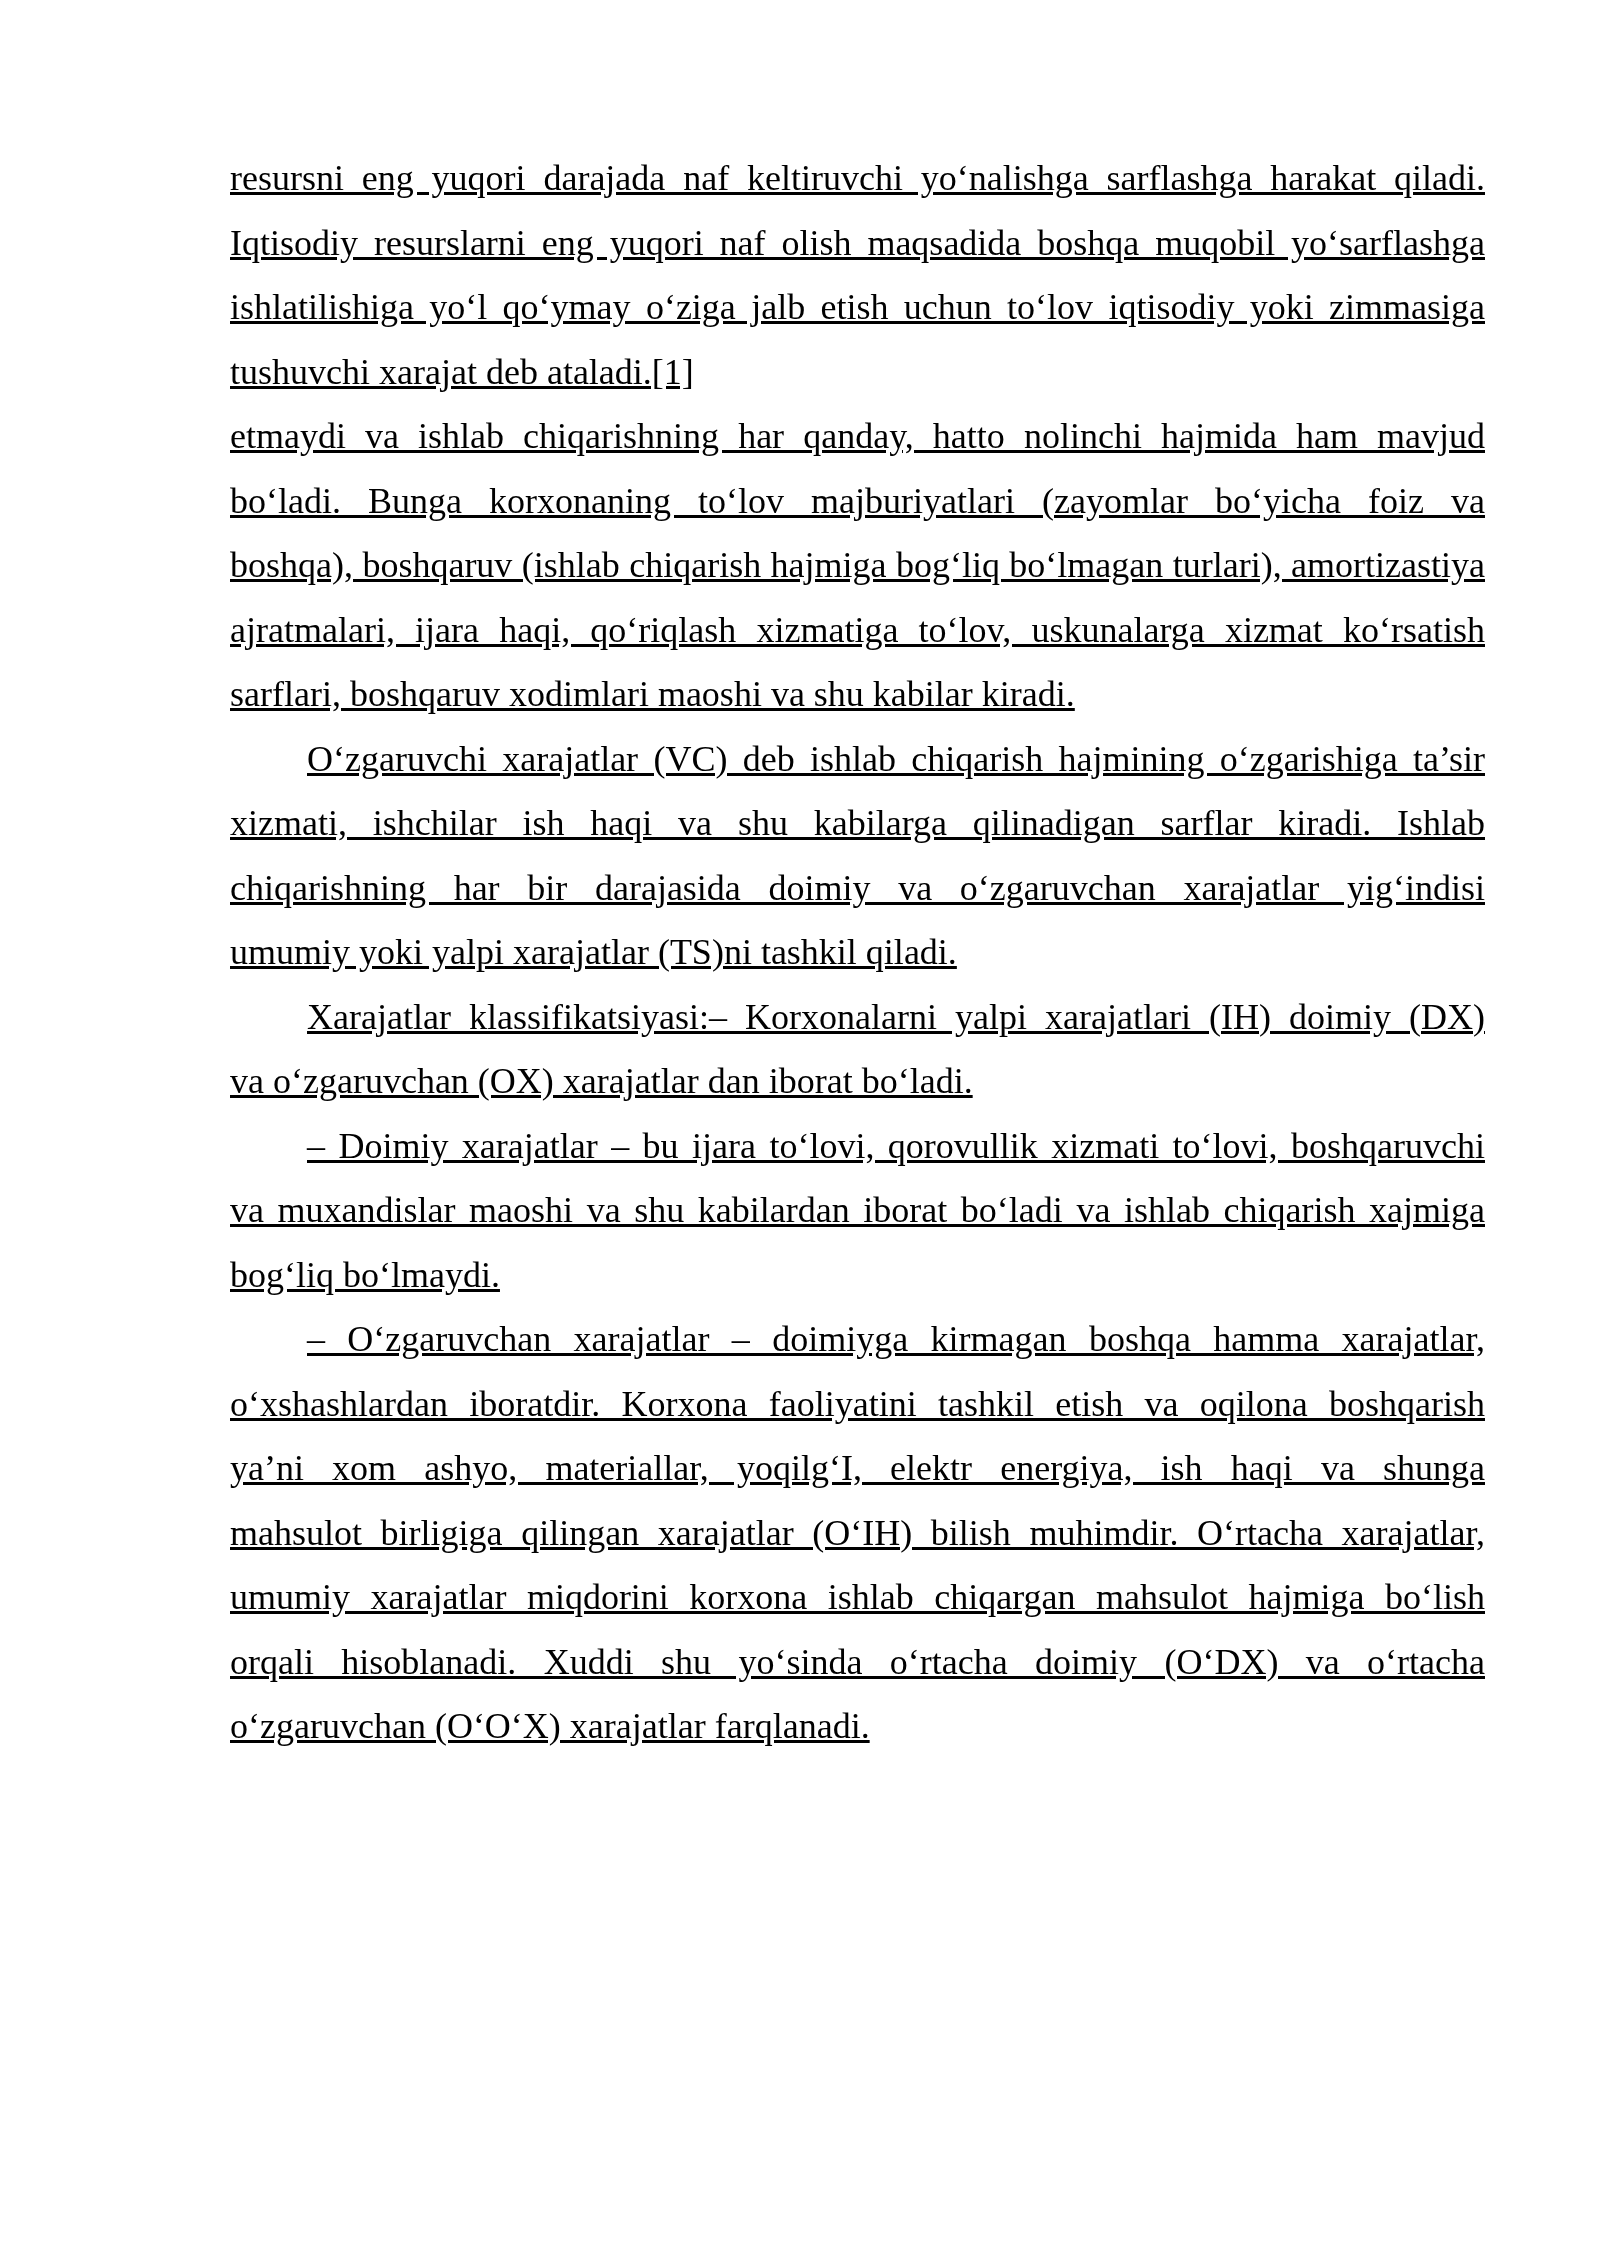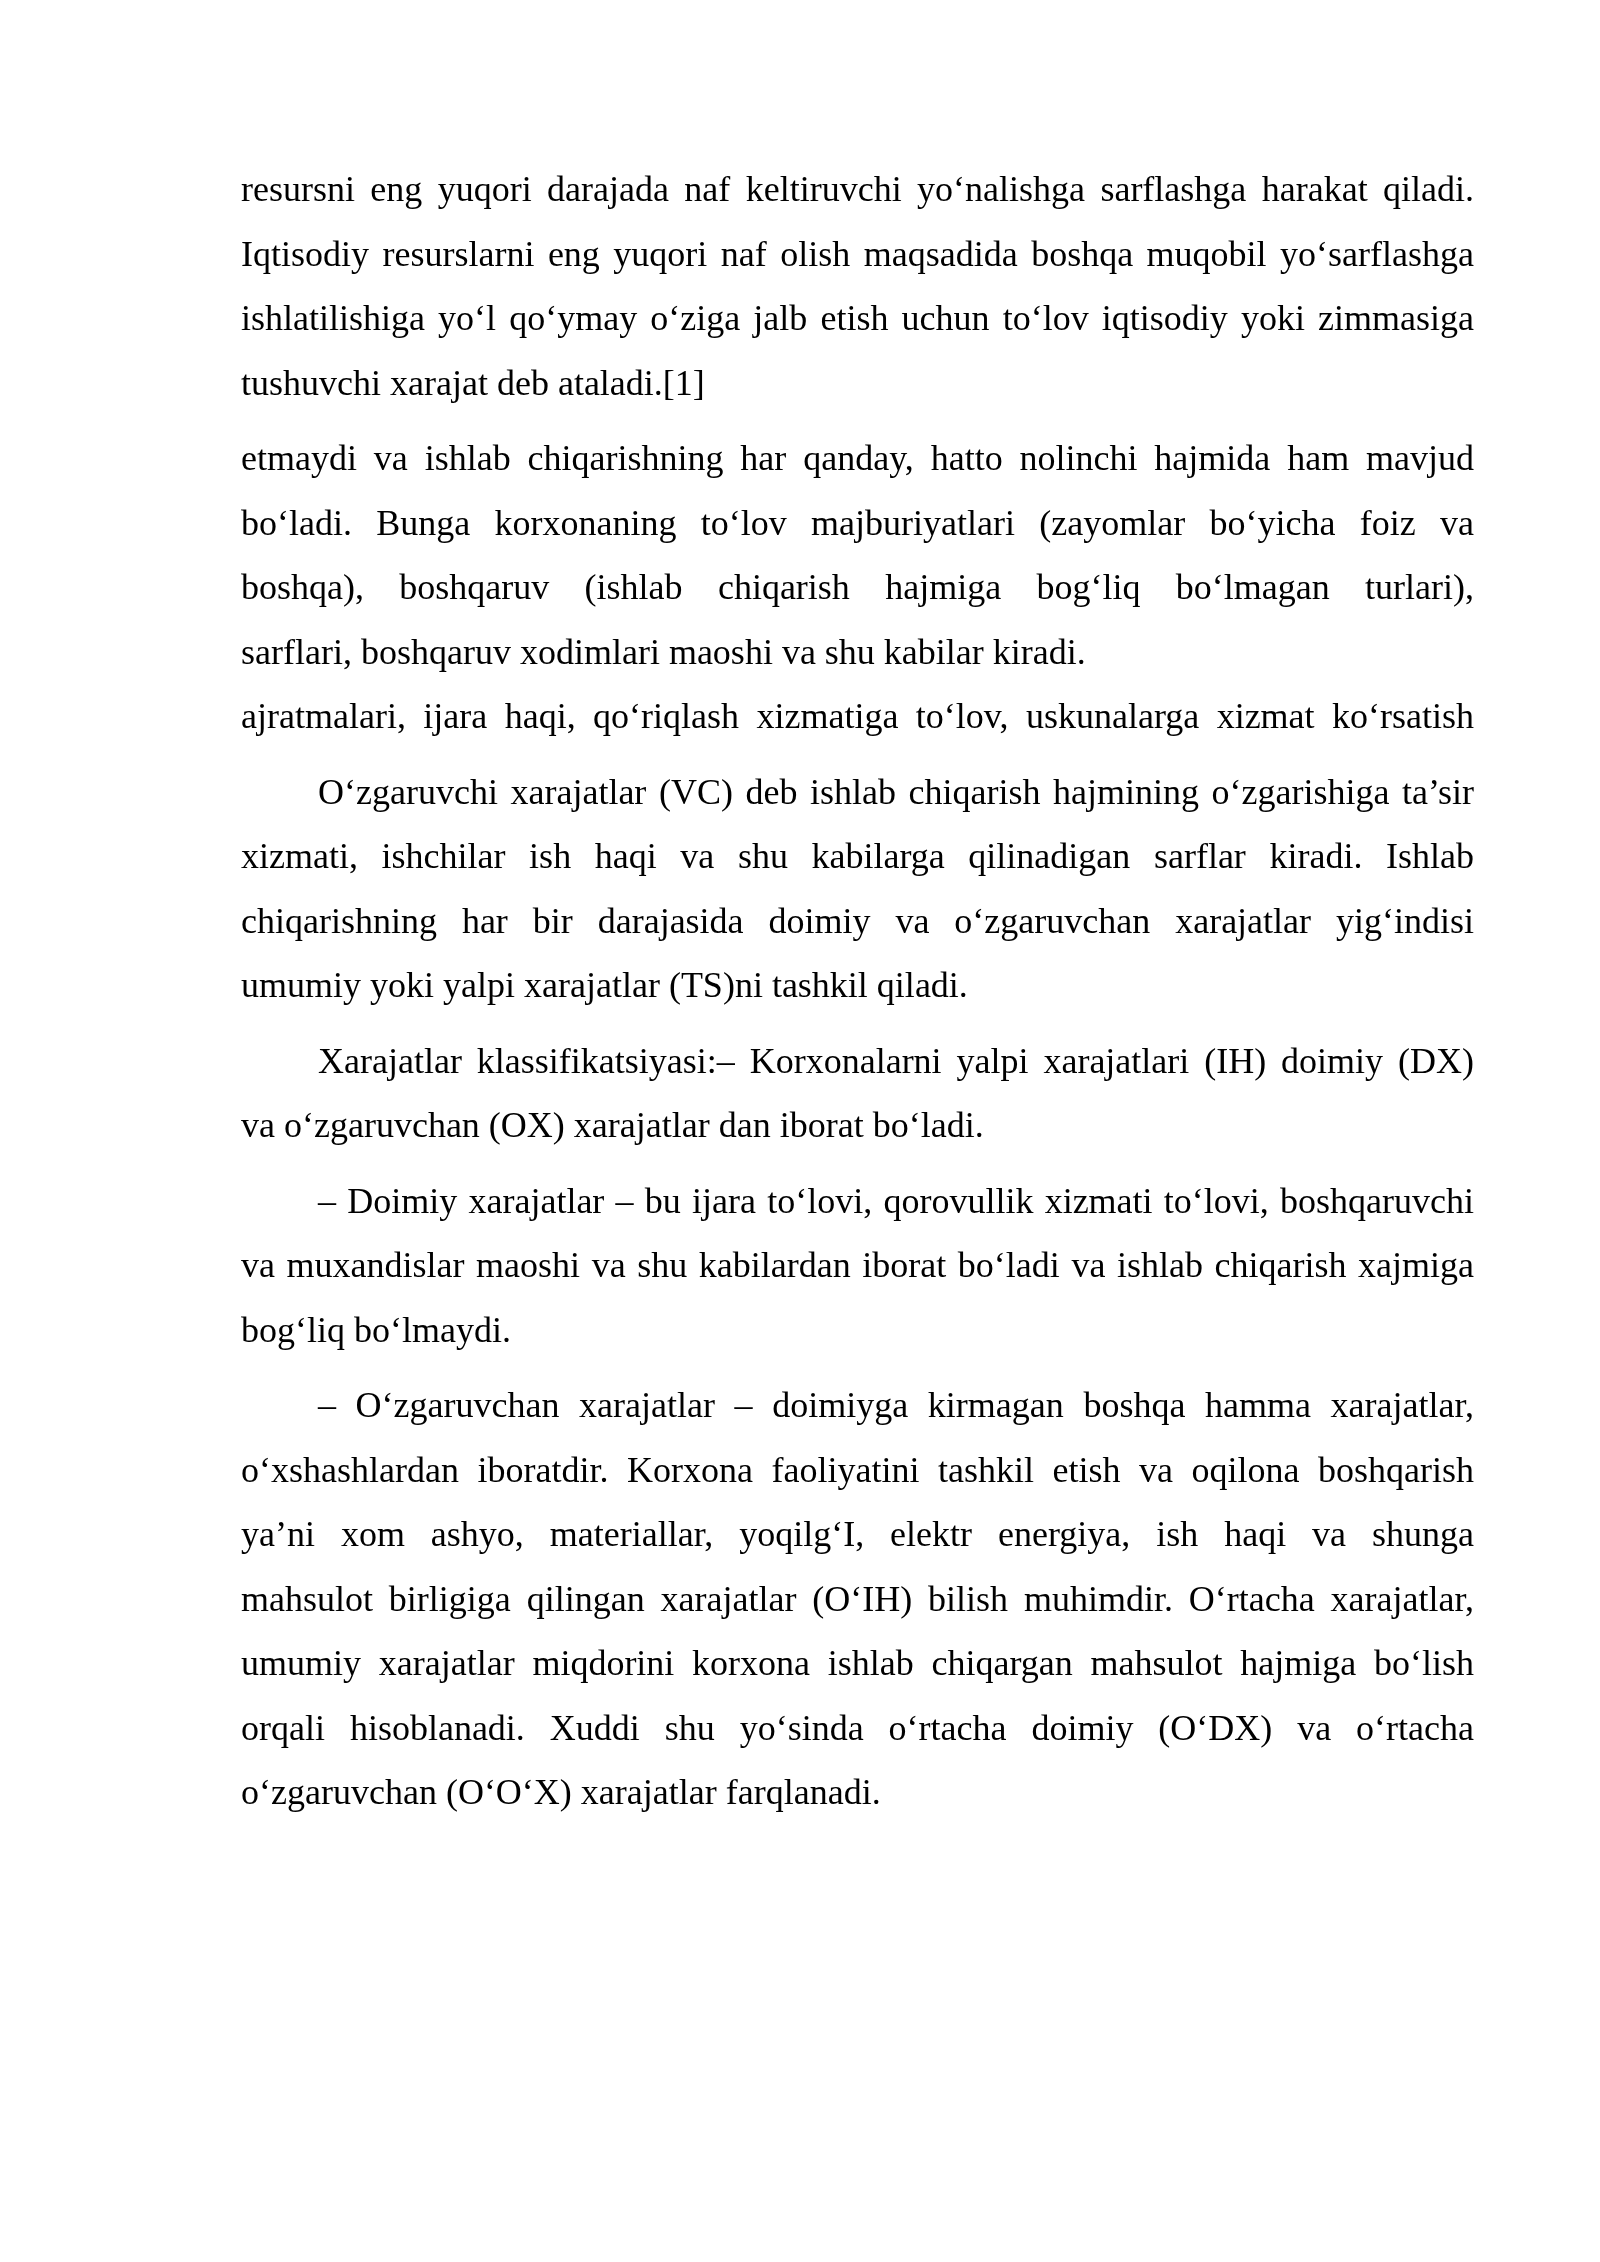--- a/index.html
+++ b/index.html
@@ -14,22 +14,23 @@
     background: #ffffff;
     overflow: hidden;
   }
   .text-block {
     position: absolute;
     left: 230px;
     top: 146px;
     width: 1255px;
   }
   .paragraph {
-    margin: 11px;
+    margin: 0;
     padding: 0;
+    text-decoration: underline;
   }
   .line {
     font-family: "Liberation Serif", "DejaVu Serif", serif;
     font-size: 36px;
     line-height: 64.5px;
     height: 64.5px;
     color: #000000;
     text-align: justify;
     text-align-last: justify;
     overflow: hidden;
@@ -51,22 +52,22 @@
       <div class="paragraph">
         <div class="line">resursni eng yuqori darajada naf keltiruvchi yo‘nalishga sarflashga harakat qiladi.</div>
         <div class="line">Iqtisodiy resurslarni eng yuqori naf olish maqsadida boshqa muqobil yo‘sarflashga</div>
         <div class="line">ishlatilishiga yo‘l qo‘ymay o‘ziga jalb etish uchun to‘lov iqtisodiy yoki zimmasiga</div>
         <div class="line para-end">tushuvchi xarajat deb ataladi.[1]</div>
       </div>
       <div class="paragraph">
         <div class="line">etmaydi va ishlab chiqarishning har qanday, hatto nolinchi hajmida ham mavjud</div>
         <div class="line">bo‘ladi. Bunga korxonaning to‘lov majburiyatlari (zayomlar bo‘yicha foiz va</div>
         <div class="line">boshqa), boshqaruv (ishlab chiqarish hajmiga bog‘liq bo‘lmagan turlari), amortizastiya</div>
+        <div class="line">ajratmalari, ijara haqi, qo‘riqlash xizmatiga to‘lov, uskunalarga xizmat ko‘rsatish</div>
         <div class="line para-end">sarflari, boshqaruv xodimlari maoshi va shu kabilar kiradi.</div>
-        <div class="line">ajratmalari, ijara haqi, qo‘riqlash xizmatiga to‘lov, uskunalarga xizmat ko‘rsatish</div>
       </div>
       <div class="paragraph">
         <div class="line indent">O‘zgaruvchi xarajatlar (VC) deb ishlab chiqarish hajmining o‘zgarishiga ta’sir</div>
         <div class="line">xizmati, ishchilar ish haqi va shu kabilarga qilinadigan sarflar kiradi. Ishlab</div>
         <div class="line">chiqarishning har bir darajasida doimiy va o‘zgaruvchan xarajatlar yig‘indisi</div>
         <div class="line para-end">umumiy yoki yalpi xarajatlar (TS)ni tashkil qiladi.</div>
       </div>
       <div class="paragraph">
         <div class="line indent">Xarajatlar klassifikatsiyasi:– Korxonalarni yalpi xarajatlari (IH) doimiy (DX)</div>
         <div class="line para-end">va o‘zgaruvchan (OX) xarajatlar dan iborat bo‘ladi.</div>

